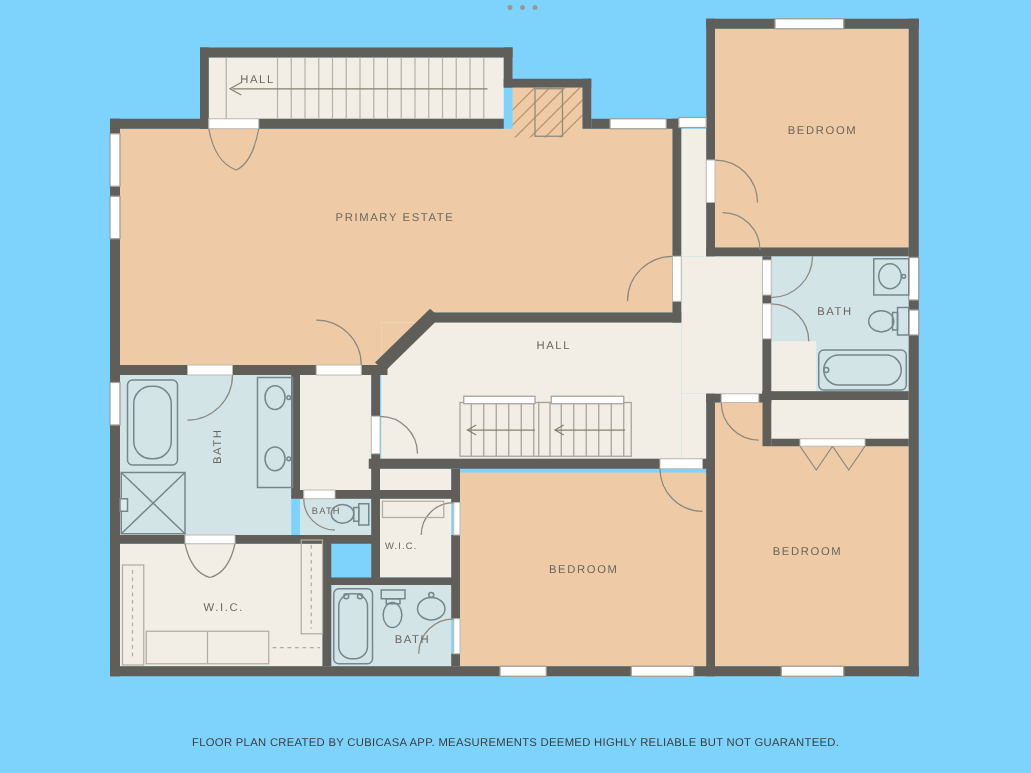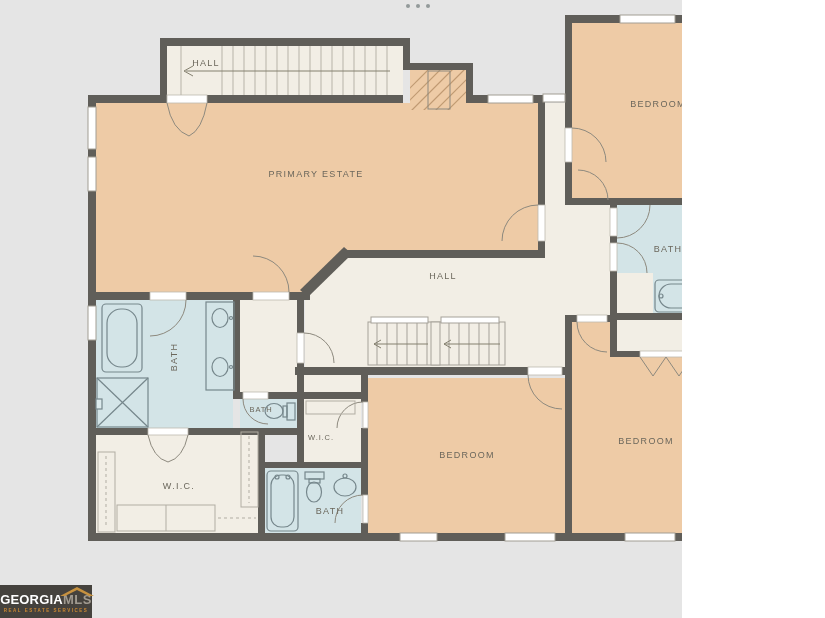--- a/index.html
+++ b/index.html
@@ -1,20 +1,20 @@
 <!DOCTYPE html>
 <html><head>
 <meta charset="utf-8">
 <style>
   :root{
     --wall:#605e59; --bedroom:#eecba6; --bath:#d3e4e7; --hall:#f2eee5;
     --label:#6b675c; --fix:#76878c; --arc:#8d897e; --stair:#b7b3a8;
   }
   html,body{margin:0;padding:0;background:#fff;}
-  .canvas{position:relative;width:682px;height:618px;background:#e5e5e5;
+  .canvas{position:relative;width:825px;height:618px;background:#7dd3fc;
           font-family:"Liberation Sans", sans-serif;overflow:hidden;}
   .plan-svg{position:absolute;left:0;top:0;}
   .labels{position:absolute;left:0;top:0;width:100%;height:100%;pointer-events:none;}
   .room-label{position:absolute;transform:translate(-50%,-50%);font-size:9px;
           letter-spacing:1.3px;color:var(--label);white-space:nowrap;}
   .room-label.vertical{transform:translate(-50%,-50%) rotate(-90deg);}
   .room-label.sm{font-size:7.5px;letter-spacing:0.9px;}
   .dots{position:absolute;left:406px;top:4px;display:flex;gap:6px;}
   .dots i{width:4px;height:4px;border-radius:50%;background:#939a9a;display:block;}
   .footer-note{position:absolute;left:0;right:0;top:589px;text-align:center;
@@ -308,25 +308,16 @@
     <div class="room-label" style="left:443px;top:276px">HALL</div>
     <div class="room-label vertical" style="left:174px;top:357px">BATH</div>
     <div class="room-label sm" style="left:261px;top:409px">BATH</div>
     <div class="room-label sm" style="left:321px;top:437px">W.I.C.</div>
     <div class="room-label" style="left:179px;top:486px">W.I.C.</div>
     <div class="room-label" style="left:330px;top:511px">BATH</div>
     <div class="room-label" style="left:467px;top:455px">BEDROOM</div>
     <div class="room-label" style="left:646px;top:441px">BEDROOM</div>
   </div>
 
-
-  <div class="logo">
-    <div class="logo-row">
-      <span class="logo-georgia">GEORGIA</span>
-        <span class="logo-mls">MLS</span>
-      <svg class="logo-roof" width="36" height="9" viewBox="0 0 36 9">
-        <polygon points="1,9 18,0 35,9 30,9 18,3 6,9" fill="#c6913f"></polygon>
-      </svg>
-    </div>
-    <div class="logo-tagline">REAL ESTATE SERVICES</div>
-  </div>
+  <div class="footer-note">FLOOR PLAN CREATED BY CUBICASA APP. MEASUREMENTS DEEMED HIGHLY RELIABLE BUT NOT GUARANTEED.</div>
+
 
 </div>
 
 </body></html>

